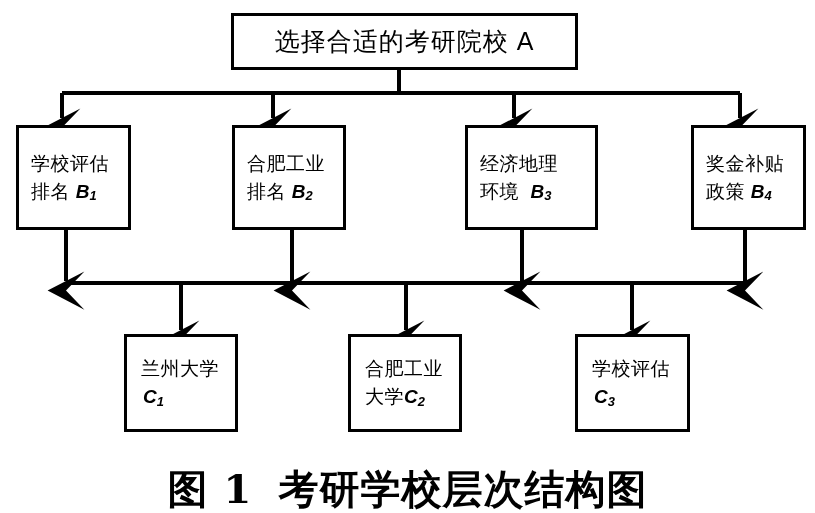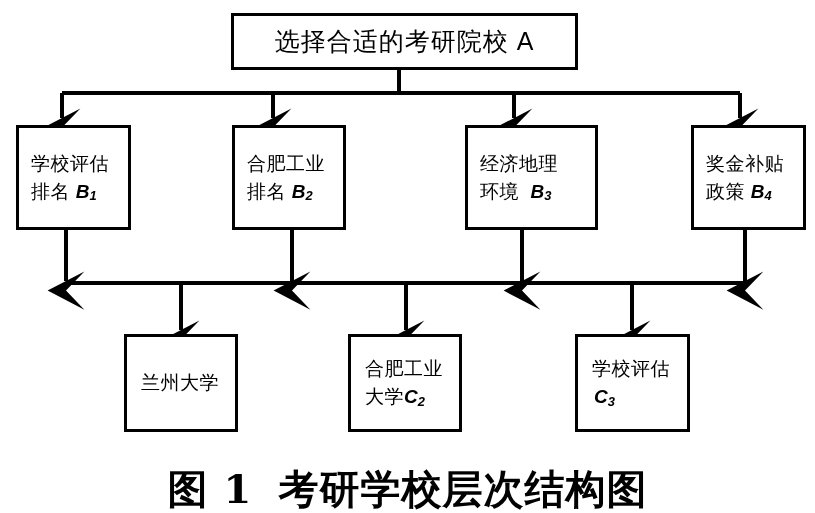--- a/index.html
+++ b/index.html
@@ -153,20 +153,21 @@
     <span class="node-line code-line"><span>环境</span> &nbsp;<span class="code"><span>B</span><sub>3</sub></span></span>
   </div>
 
   <div class="node-box b-node" style="left:691px; top:125px; width:115px; height:105px;">
     <span class="node-line">奖金补贴</span>
     <span class="node-line code-line"><span>政策</span> <span class="code"><span>B</span><sub>4</sub></span></span>
   </div>
 
   <div class="node-box c-node" style="left:124px; top:334px; width:114px; height:98px;">
     <span class="node-line">兰州大学</span>
+    <span class="node-line code-line"><span class="code"><span>C</span><sub>1</sub></span></span>
   </div>
 
   <div class="node-box c-node" style="left:348px; top:334px; width:114px; height:98px;">
     <span class="node-line">合肥工业</span>
     <span class="node-line"><span>大学</span><span class="code"><span>C</span><sub>2</sub></span></span>
   </div>
 
   <div class="node-box c-node" style="left:575px; top:334px; width:115px; height:98px;">
     <span class="node-line">学校评估</span>
     <span class="node-line code-line"><span class="code"><span>C</span><sub>3</sub></span></span>

